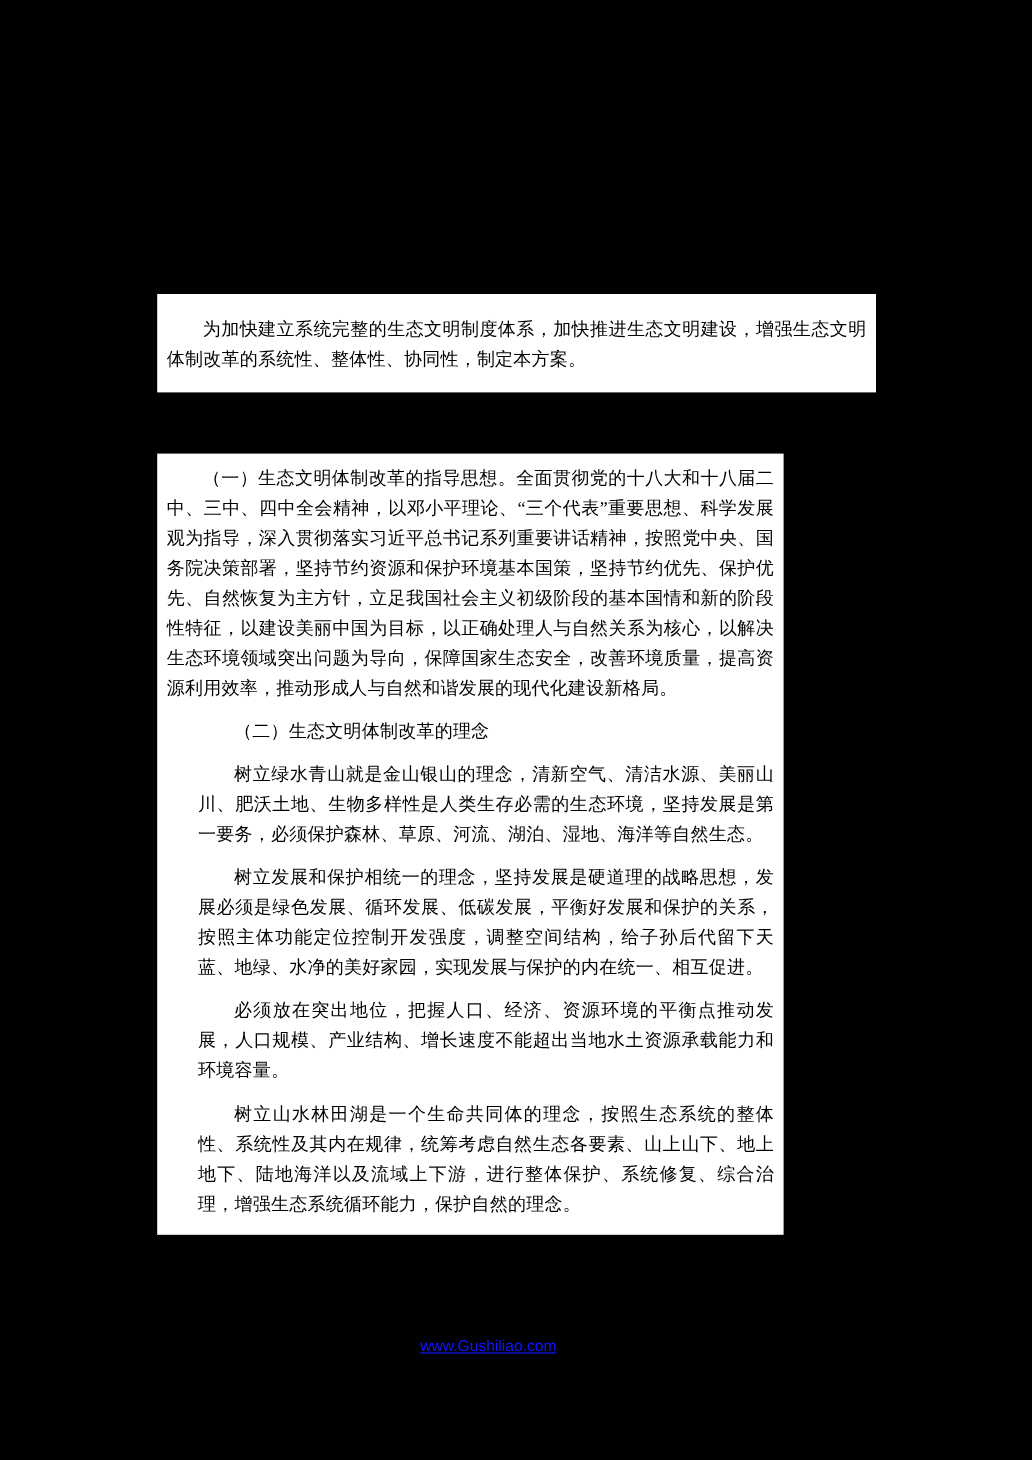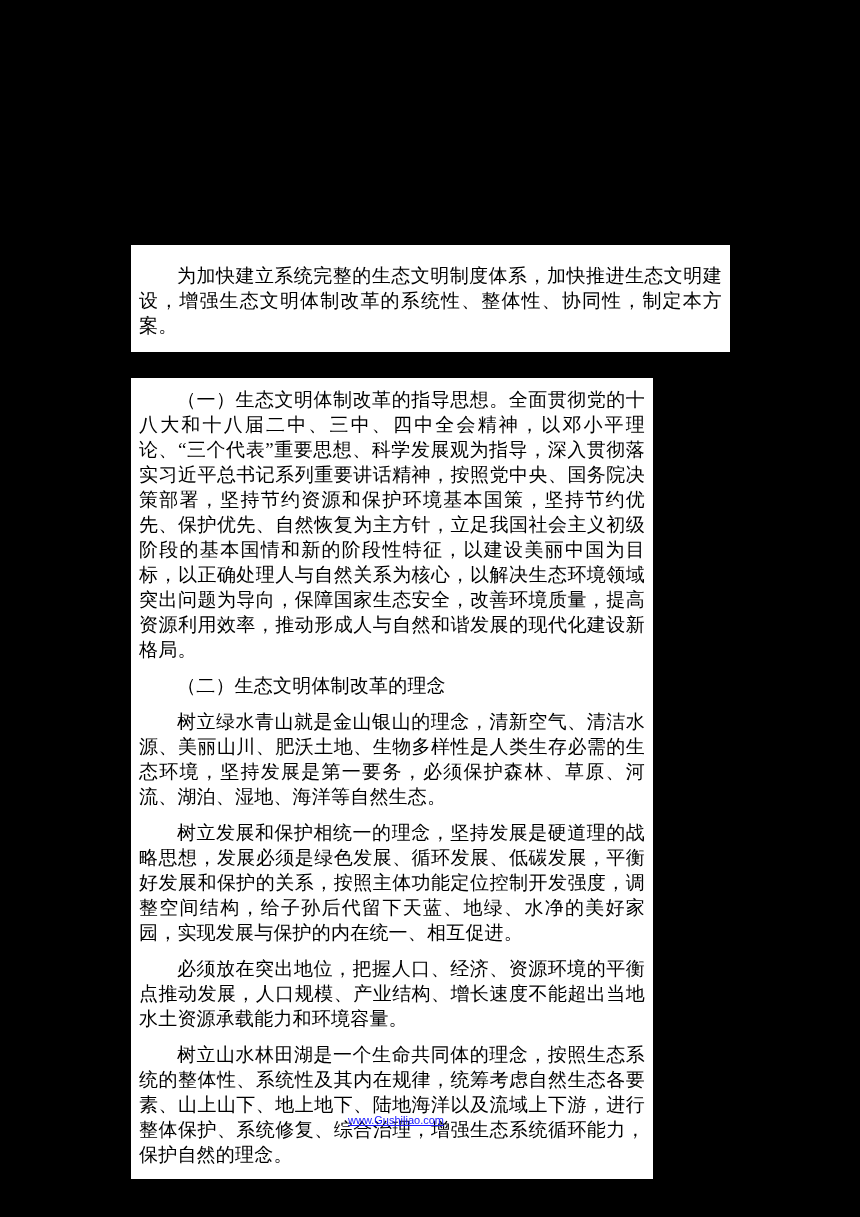--- a/index.html
+++ b/index.html
@@ -38,43 +38,44 @@
 
   .block-2 {
     left: 131px;
     top: 378px;
     width: 522px;
     padding: 9px 8px 12px 8px;
   }
 
   p {
     margin: 0;
-    font-size: 19px;
+    font-size: 15px;
     line-height: 25px;
     text-align: justify;
     text-justify: inter-ideograph;
     letter-spacing: 0.2px;
   }
 
   p + p {
     margin-top: 11px;
+    margin-left: 26px;
   }
 
   .indent {
     text-indent: 2em;
   }
 
   .footer-link {
     position: absolute;
-    left: 0;
+    left: 11px;
     top: 1114px;
     width: 792px;
     text-align: center;
     font-family: "Liberation Sans", sans-serif;
-    font-size: 11px;
+    font-size: 13px;
     color: #1414ff;
     text-decoration: underline;
   }
   .footer-link span {
     color: #1414ff;
   }
 </style>
 </head>
 <body>
 

